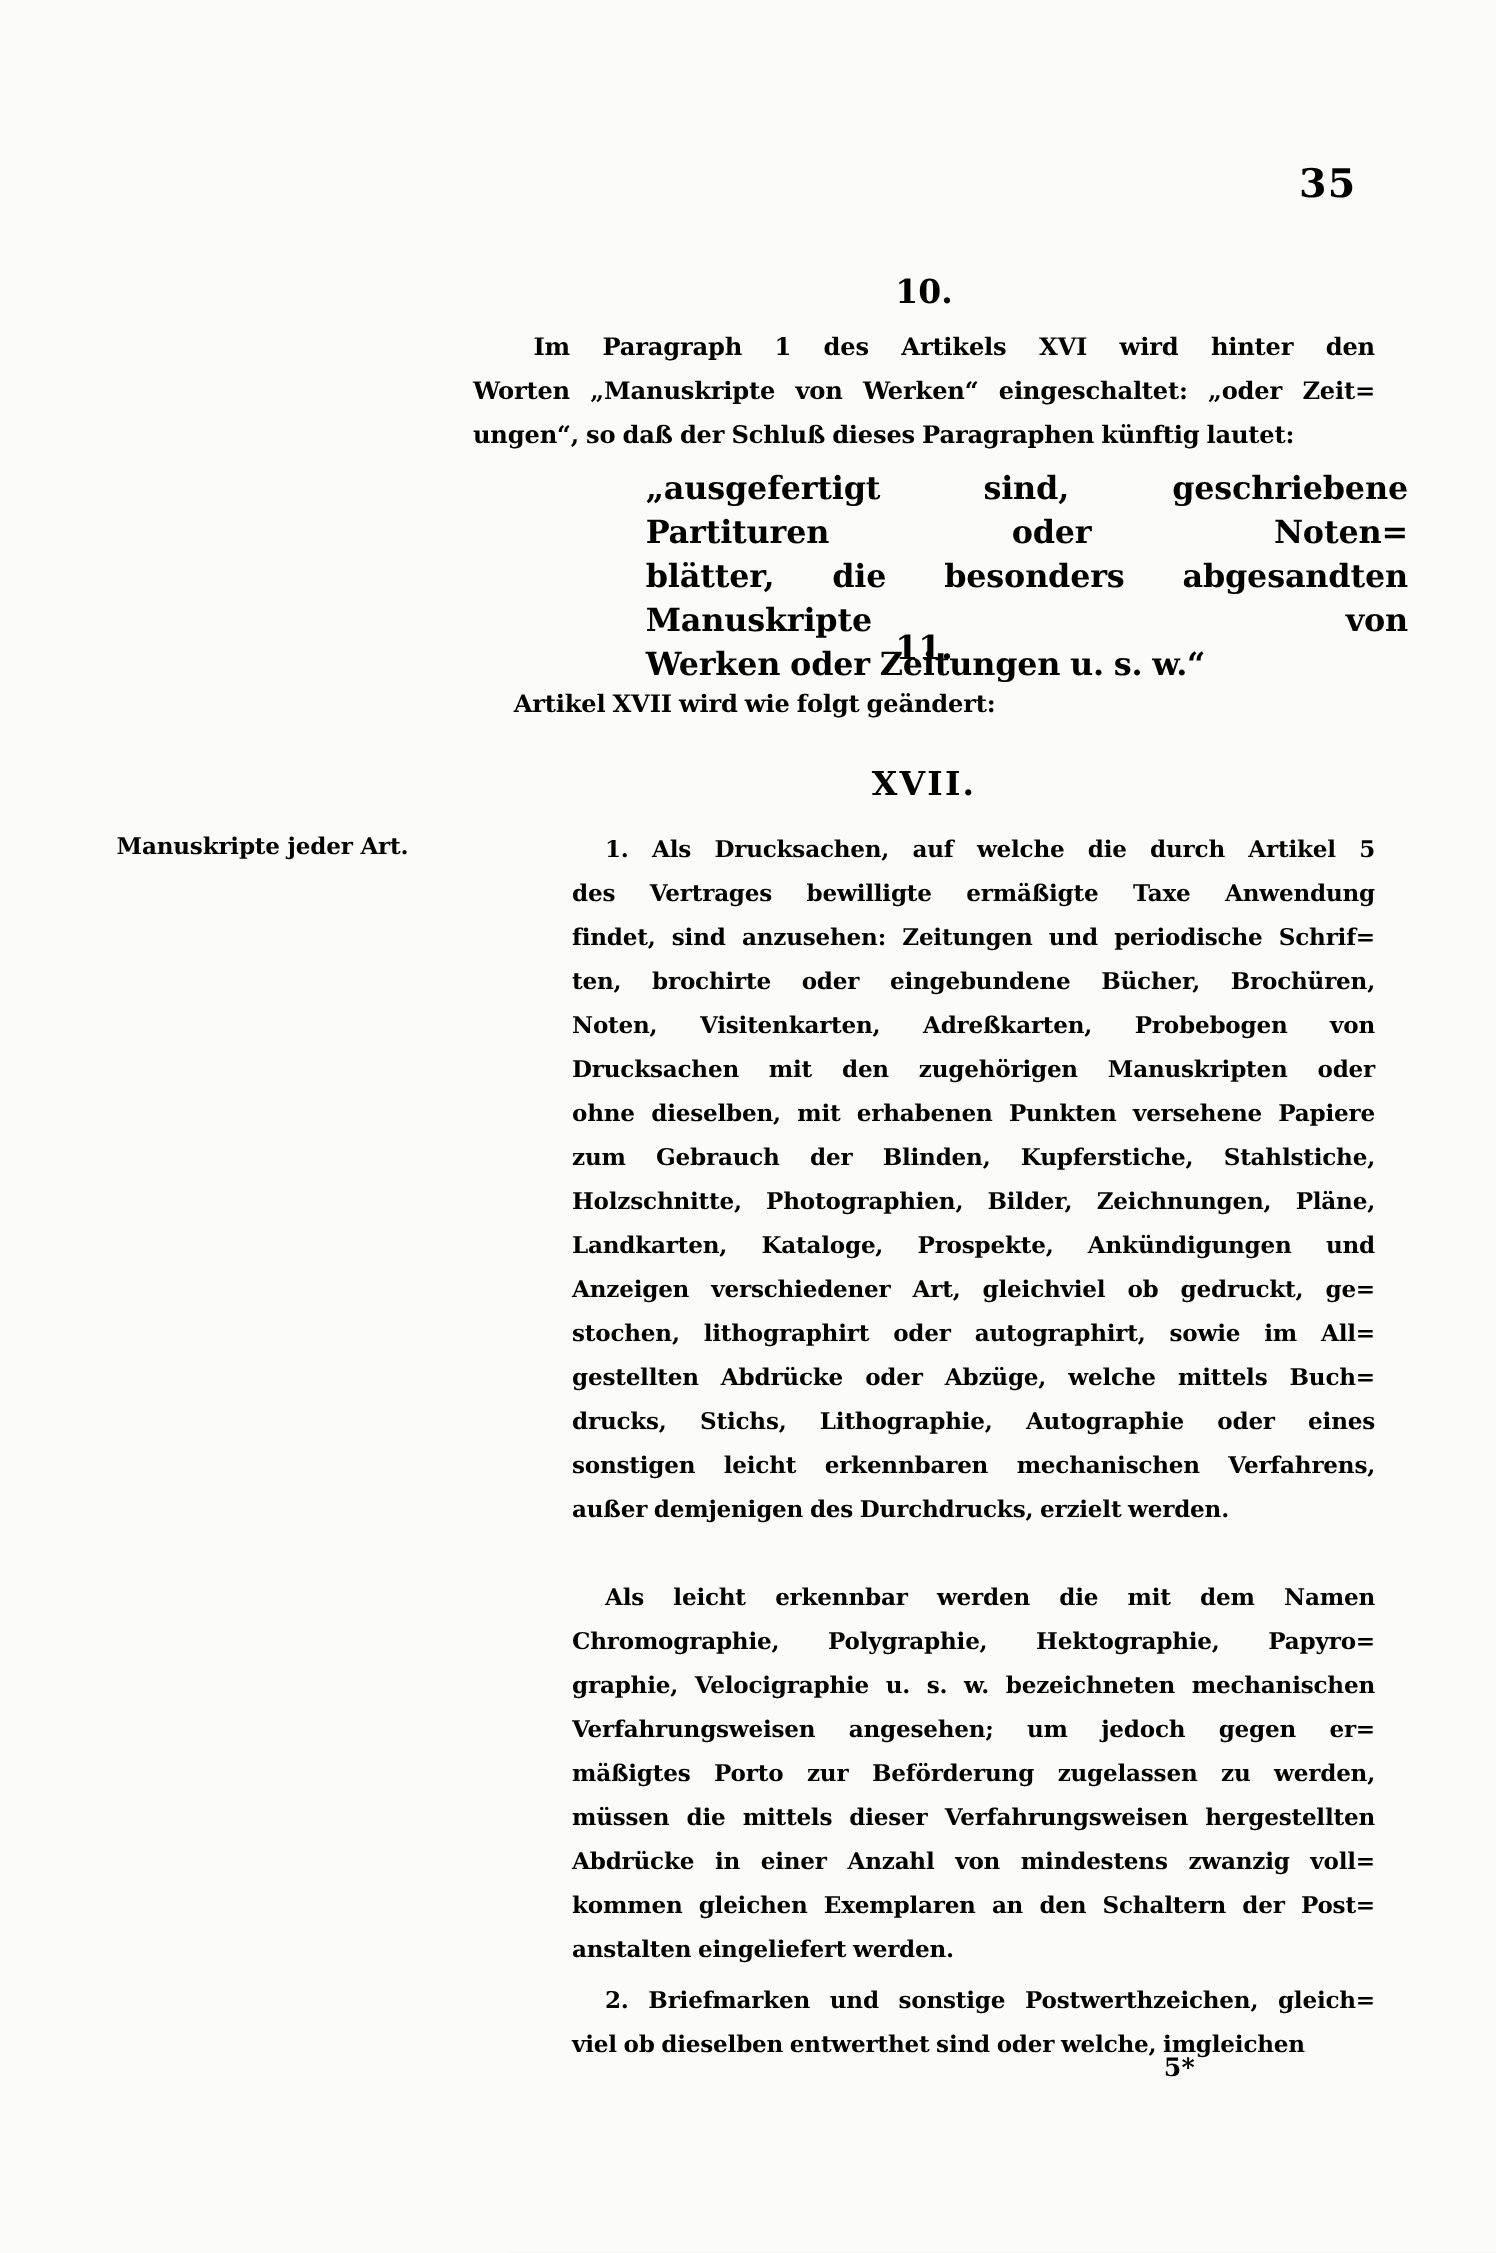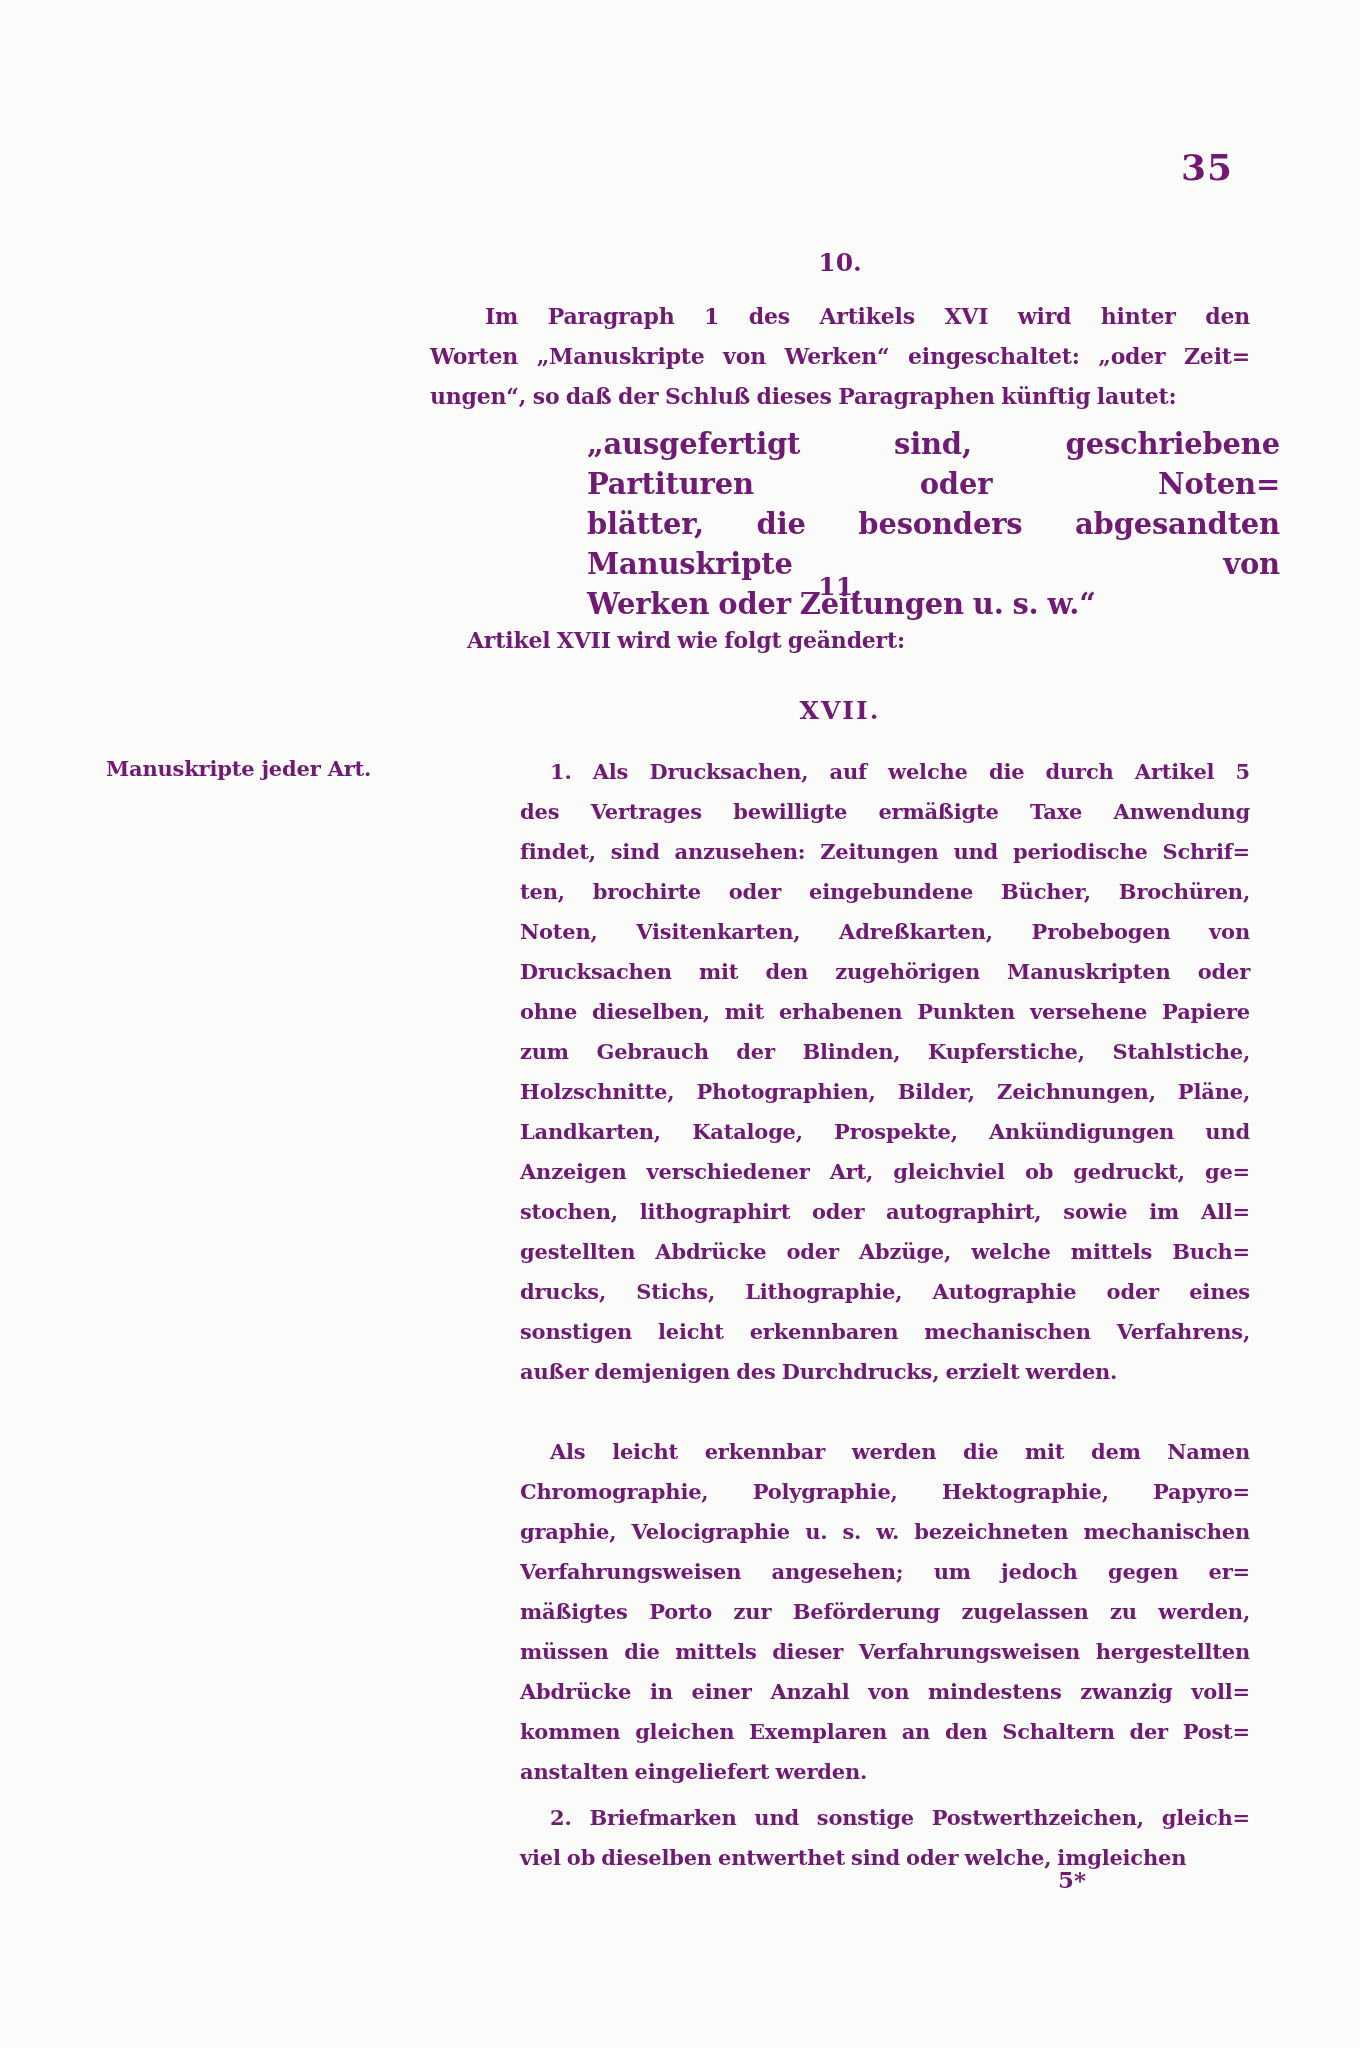--- a/index.html
+++ b/index.html
@@ -6,37 +6,37 @@
     margin: 0;
     padding: 0;
     background: #e8e8e6;
   }
   .page {
     position: relative;
     width: 1360px;
     height: 2048px;
     margin: 0 auto;
     background: #fbfbf9;
-    color: #701a75;
+    color: #000000;
     font-family: "DejaVu Serif", "Liberation Serif", serif;
     font-weight: bold;
     overflow: hidden;
   }
   .abs { position: absolute; }
   .page-number {
     top: 146px;
     right: 127px;
     font-size: 36px;
     letter-spacing: 1px;
   }
   .sec-heading {
     left: 430px;
     width: 820px;
     text-align: center;
-    font-size: 25px;
+    font-size: 30px;
   }
   .h10 { top: 248px; }
   .h11 { top: 572px; }
   .hxvii { top: 696px; letter-spacing: 2px; }
   .textblock {
     line-height: 40px;
     letter-spacing: -0.2px;
     word-spacing: -1px;
   }
   .textblock .line {

